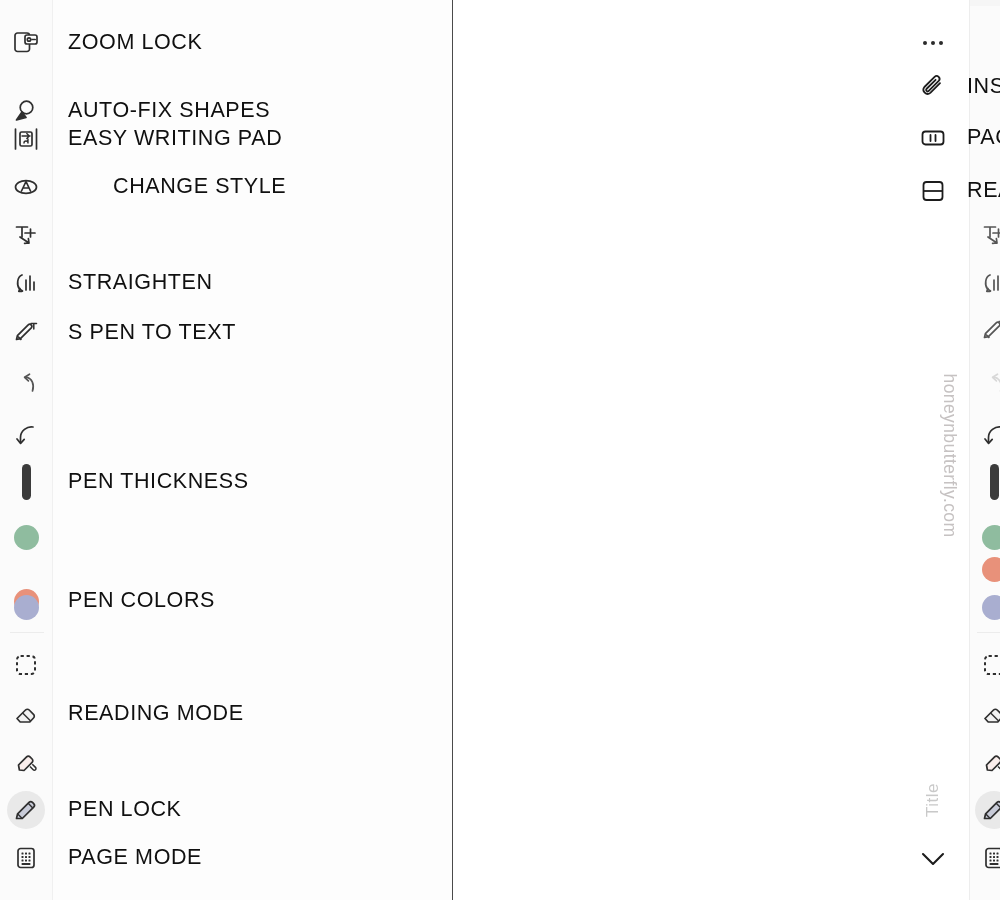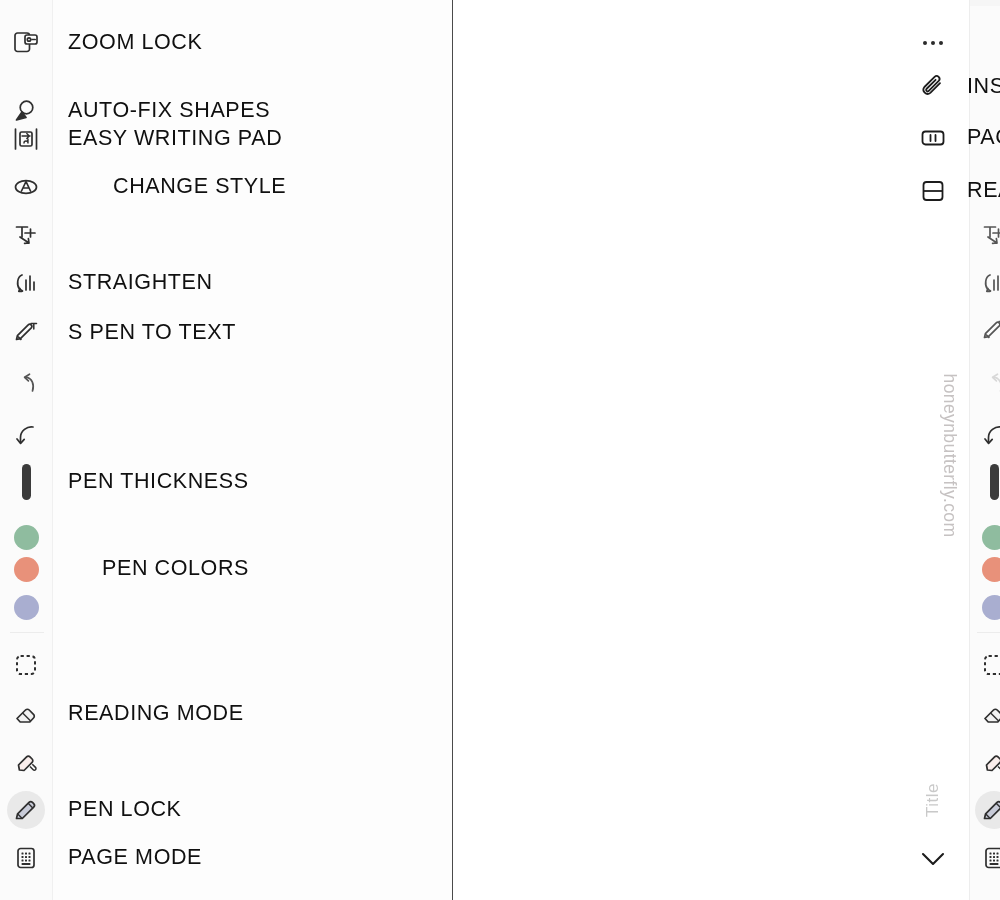--- a/index.html
+++ b/index.html
@@ -220,21 +220,21 @@
           <span class="thickness-bar"></span>
         </div>
         <div class="lbl">PEN THICKNESS</div>
       </div>
       <div class="row" style="top: 520px;">
         <div class="ico">
           <span class="dot-color" style="background:#8fbc9f"></span>
         </div>
         <div class="lbl"></div>
       </div>
-      <div class="row" style="top: 552px; gap: 34px;">
+      <div class="row" style="top: 584px;">
         <div class="ico">
           <span class="dot-color" style="background:#e8917a"></span>
         </div>
         <div class="lbl">PEN COLORS</div>
       </div>
       <div class="row" style="top: 590px;">
         <div class="ico">
           <span class="dot-color" style="background:#a9aed0"></span>
         </div>
         <div class="lbl"></div>

